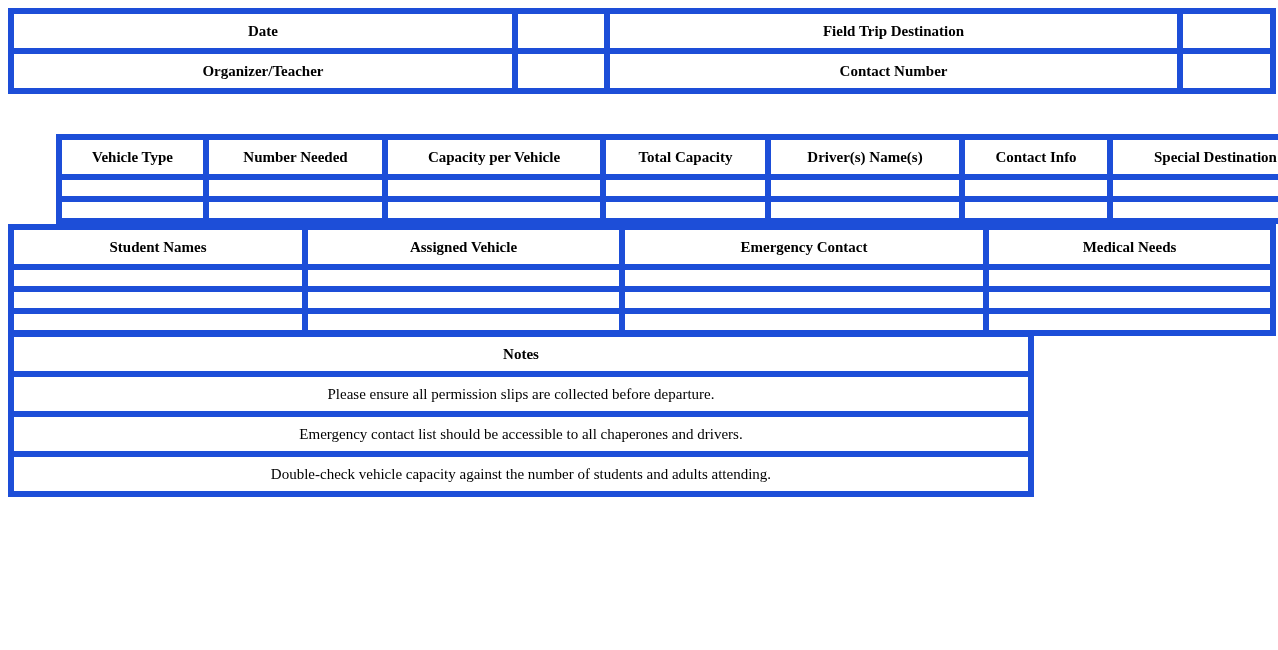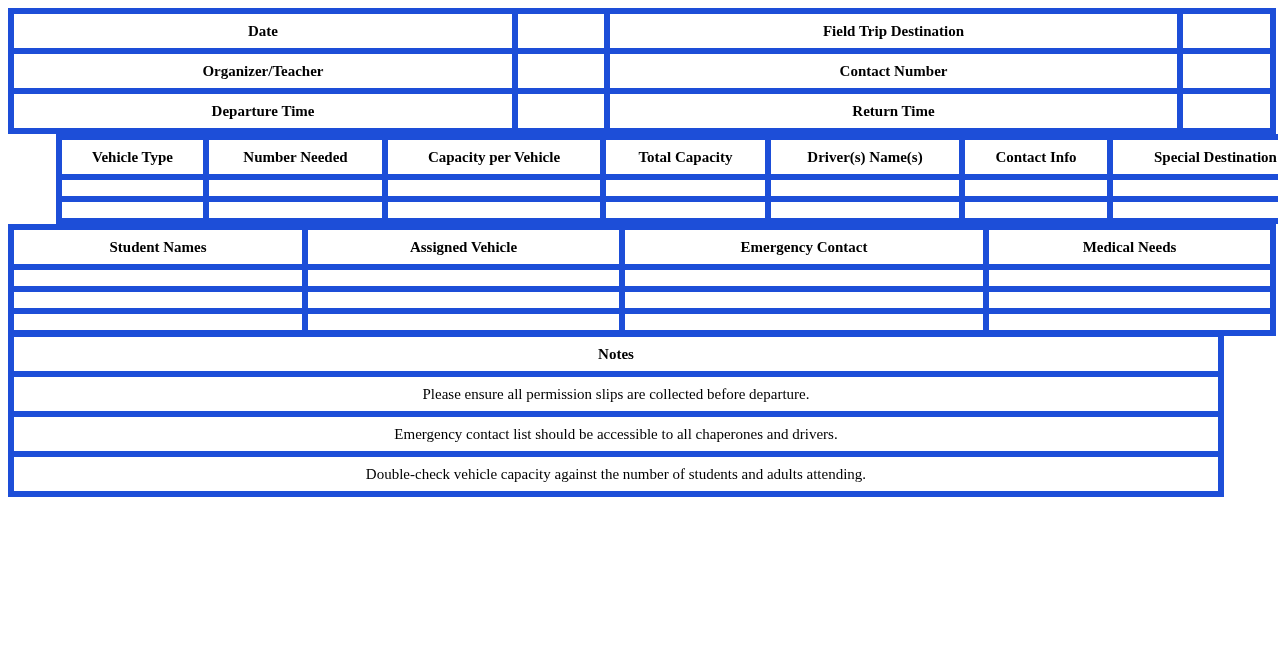--- a/index.html
+++ b/index.html
@@ -12,21 +12,21 @@
     }
     body {
       font-family: "Liberation Serif", "DejaVu Serif", serif;
       font-size: 15px;
       color: #000;
     }
     table {
       border-collapse: collapse;
       position: absolute;
       left: 8px;
-      width: 1216px;
+      width: 1026px;
       table-layout: fixed;
     }
     td, th {
       border: 6px solid #1d4ed8;
       padding: 0 14px;
       text-align: center;
       vertical-align: middle;
       white-space: nowrap;
       overflow: hidden;
     }
@@ -61,26 +61,20 @@
       <tr>
     <td class="b">Date</td>
     <td></td>
     <td class="b">Field Trip Destination</td>
     <td></td>
   </tr>
   <tr>
     <td class="b">Organizer/Teacher</td>
     <td></td>
     <td class="b">Contact Number</td>
-    <td></td>
-  </tr>
-  <tr>
-    <td class="b">Departure Time</td>
-    <td></td>
-    <td class="b">Return Time</td>
     <td></td>
   </tr>
 </tbody>
   </table>
 
 <table id="vehicle-table">
   <colgroup>
     <col style="width:147px">
     <col style="width:179px">
     <col style="width:218px">

